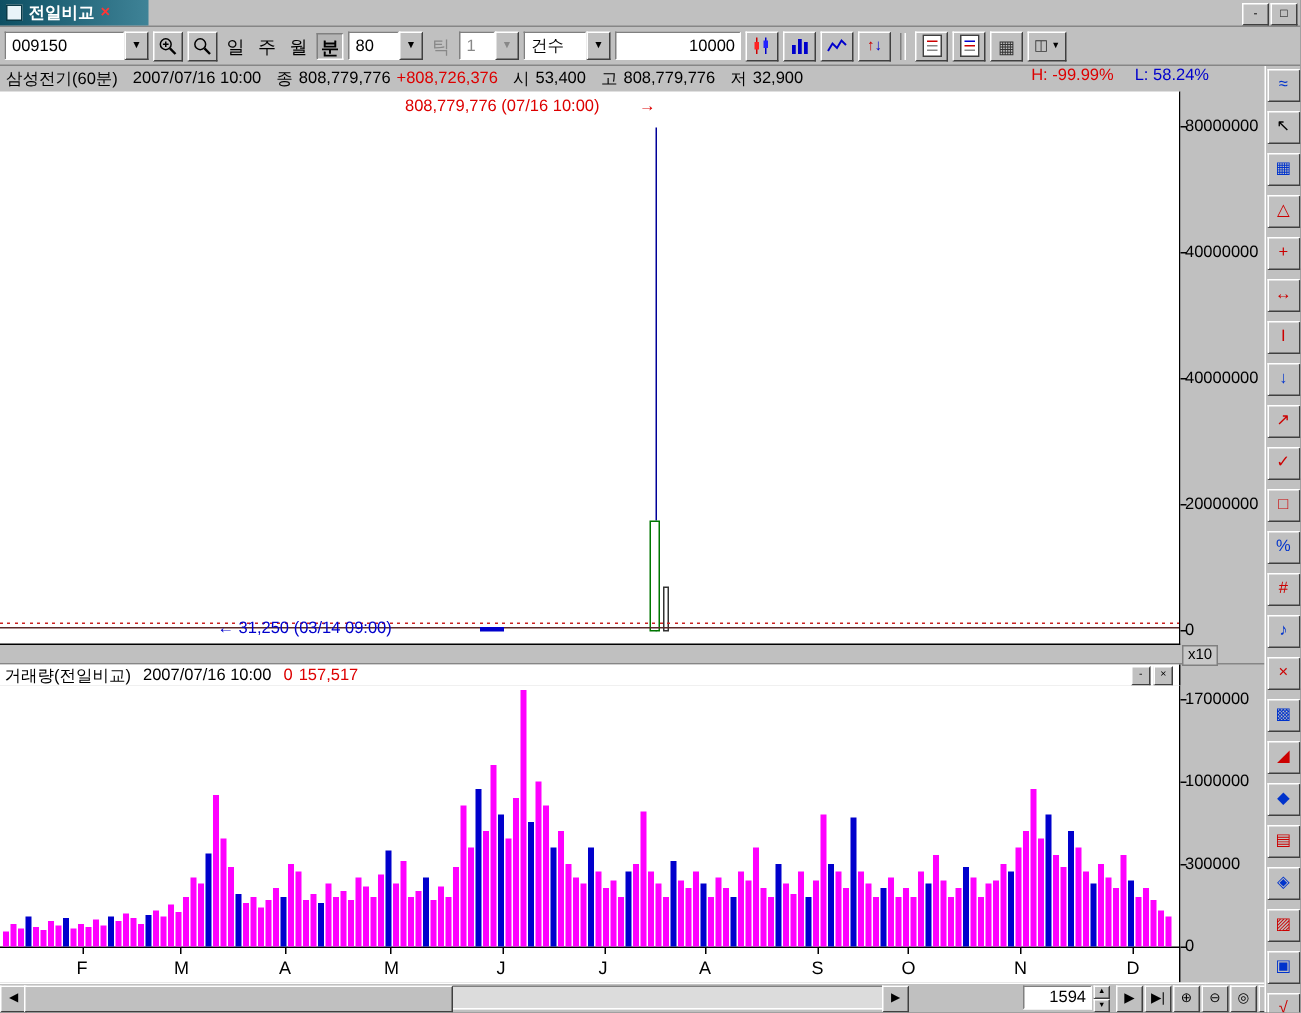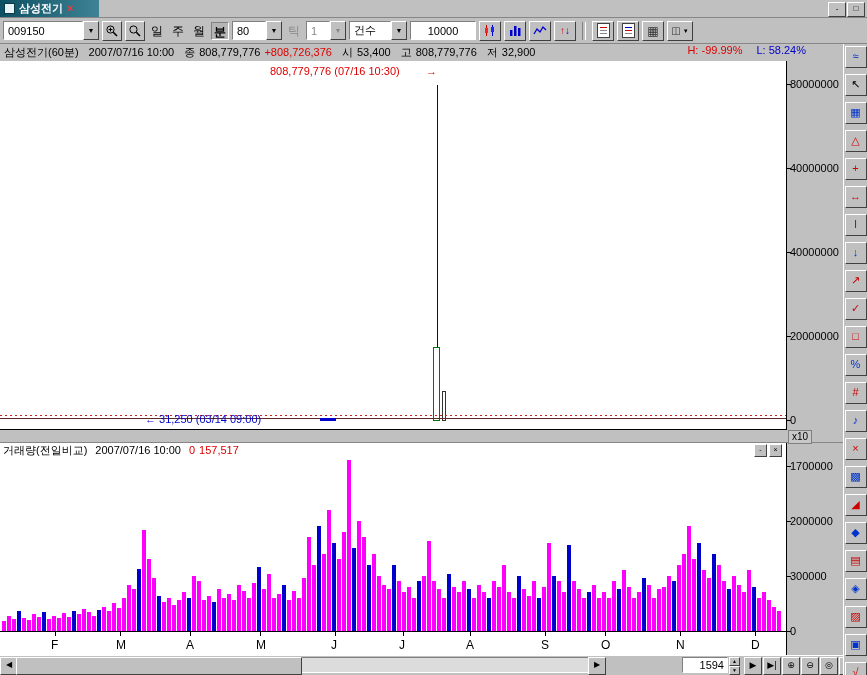--- a/index.html
+++ b/index.html
@@ -103,21 +103,21 @@
             text-align:center;flex:none;}
 </style>
 </head>
 <body>
 
 <div id="app">
 
   <div class="titlebar">
     <div class="tab">
       <span class="tab-icon"></span>
-      <span>삼성전기</span>
+      <span>전일비교</span>
       <span class="tab-close">×</span>
     </div>
     <div class="win-btns">
       <div class="win-btn raised">-</div>
       <div class="win-btn raised">□</div>
     </div>
   </div>
 
   <div class="toolbar">
     <div class="combo" style="width:96px;">
@@ -148,21 +148,21 @@
     </div>
     <div class="flat-btn" style="color:#888">틱</div>
     <div class="combo" style="width:40px;">
       <span class="combo-field" style="flex:1;color:#888">1</span>
       <span class="combo-btn raised" style="color:#888">▼</span>
     </div>
     <div class="combo" style="width:58px;">
       <span class="combo-field" style="flex:1">건수</span>
       <span class="combo-btn raised">▼</span>
     </div>
-    <input class="num-input inset" style="width: 66px; text-align: center;" value="10000">
+    <input class="num-input inset" style="width: 84px;" value="10000">
     <div class="tbtn raised" style="width:22px">
       <svg width="14" height="13" viewBox="0 0 14 13">
         <line x1="3.5" y1="1" x2="3.5" y2="12" stroke="#cc0000"></line>
         <rect x="2" y="4" width="3" height="5" fill="#ff2222"></rect>
         <line x1="9.5" y1="1" x2="9.5" y2="12" stroke="#0000cc"></line>
         <rect x="8" y="3" width="3" height="5" fill="#2222ff"></rect>
       </svg>
     </div>
     <div class="tbtn raised" style="width:22px">
       <svg width="14" height="13" viewBox="0 0 14 13">
@@ -224,21 +224,21 @@
       <span>저</span>
       <span>32,900</span>
     </span>
     <span class="hl">
       <span class="red">H: -99.99%</span>
       <span class="blue">L: 58.24%</span>
     </span>
   </div>
 
   <div class="main-plot">
-    <span class="anno-high">808,779,776 (07/16 10:30)</span>
+    <span class="anno-high">808,779,776 (07/16 10:00)</span>
     <span class="anno-arrow">→</span>
     <div class="spike"></div>
     <div class="candle-g"></div>
     <div class="candle-k"></div>
     <div class="price-dash"></div>
     <div class="price-line"></div>
     <div class="price-seg"></div>
     <span class="anno-low">← 31,250 (03/14 09:00)</span>
   </div>
   <div class="main-axis">
@@ -426,21 +426,21 @@
         <div class="vbar" style="height: 33px; background: rgb(255, 0, 255);"></div>
         <div class="vbar" style="height: 39px; background: rgb(255, 0, 255);"></div>
         <div class="vbar" style="height: 31px; background: rgb(255, 0, 255);"></div>
         <div class="vbar" style="height: 24px; background: rgb(255, 0, 255);"></div>
         <div class="vbar" style="height: 20px; background: rgb(255, 0, 255);"></div>
       </div>
   </div>
   <div class="vol-axis">
       <div class="axis-label" style="top: 3px;">1700000</div>
       <div class="axis-tick" style="top: 9px;"></div>
-      <div class="axis-label" style="top: 58px;">2000000</div>
+      <div class="axis-label" style="top: 58px;">1000000</div>
       <div class="axis-tick" style="top: 64px;"></div>
       <div class="axis-label" style="top: 113px;">300000</div>
       <div class="axis-tick" style="top: 119px;"></div>
       <div class="axis-label" style="top: 168px;">0</div>
       <div class="axis-tick" style="top: 174px;"></div>
     </div>
 
   <div class="month-axis">
       <div class="month-label" style="left: 51px;">F</div>
       <div class="month-tick" style="left: 55px;"></div>

